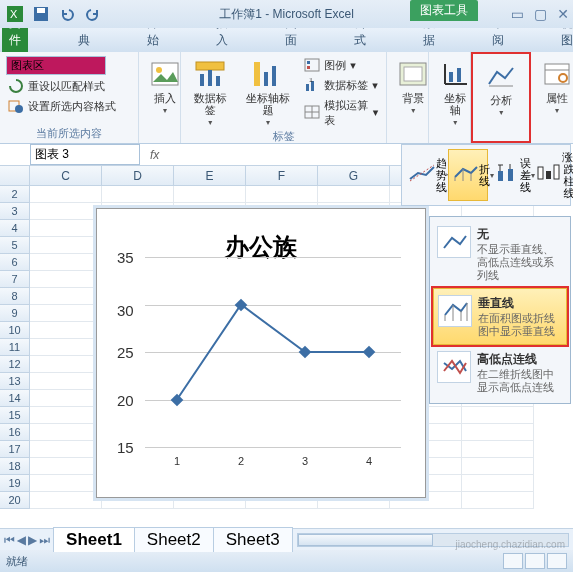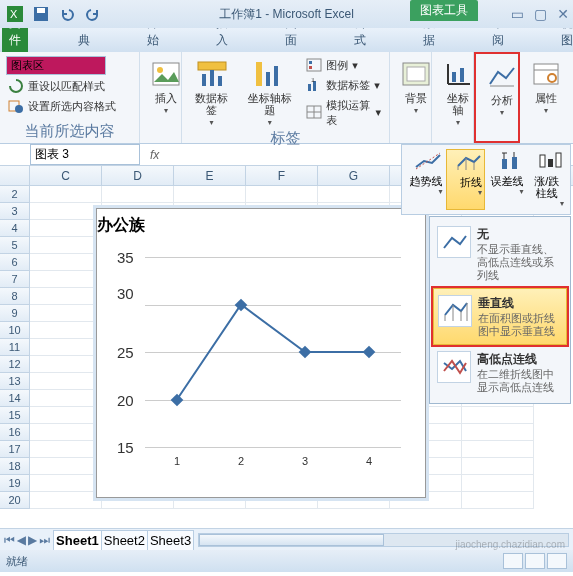--- a/index.html
+++ b/index.html
@@ -16,35 +16,35 @@
 
 .tabs { height: 24px; background: linear-gradient(#e9f1fa,#d0e0f0); display: flex; align-items: flex-end; padding-left: 2px; gap: 43px; }
 .tab { padding: 3px 7px; color: #3b5875; font-size: 12px; }
 .tab.file { background: #2a8a3a; color: #fff; border-radius: 2px 2px 0 0; }
 .tab.active { background: #f3f6fa; border: 1px solid #b8cde2; border-bottom: none; }
 .tab.ctx { color: #2a7a3d; }
 
 
 .ribbon { height: 92px; background: #f3f6fa; border-bottom: 1px solid #b8cde2; display: flex; }
 .rgroup { border-right: 1px solid #d2dfec; padding: 4px 6px 2px; display: flex; flex-direction: column; }
-.rgroup-label { text-align: center; color: #5a7aa0; font-size: 15px; margin-top: auto; }
+.rgroup-label { text-align: center; color: #5a7aa0; font-size: 11px; margin-top: auto; }
 .rg-body { display: flex; gap: 6px; flex: 1; }
 .big-btn { display: flex; flex-direction: column; align-items: center; justify-content: center; gap: 2px; padding: 2px 4px; min-width: 40px; }
 .big-btn .ic { width: 32px; height: 32px; display: flex; align-items: center; justify-content: center; }
 .big-btn span { font-size: 11px; color: #333; text-align: center; line-height: 12px; }
 .narrow { display: flex; flex-direction: column; gap: 2px; justify-content: center; }
 .sm-btn { display: flex; align-items: center; gap: 4px; padding: 1px 2px; font-size: 11px; color: #333; }
 .sm-btn .ic { width: 16px; height: 16px; }
 .sel-box { border: 1px solid #a9c1d9; background: #be185d; padding: 1px 4px; font-size: 11px; width: 100px; }
 .highlight-red { border: 2px solid #e03030; }
 .dd-arrow::after { content: "▾"; font-size: 8px; color: #555; display:block; text-align:center; }
 
 
 .sub-ribbon { position: absolute; right: 2px; top: 144px; width: 170px; background: #f3f6fa; border: 1px solid #b8cde2; display: flex; padding: 4px; gap: 2px; z-index: 5;}
-.sub-btn { display: flex; flex-direction: column; align-items: flex-end; width: 40px; padding: 2px; }
+.sub-btn { display: flex; flex-direction: row; align-items: center; width: 40px; padding: 2px; }
 .sub-btn .ic { width: 28px; height: 24px; }
 .sub-btn span { font-size: 11px; text-align: center; line-height: 12px; }
 .sub-btn.hl { background: linear-gradient(#fff0b8,#ffd96e); border: 1px solid #e7b837; }
 
 
 .menu { position: absolute; right: 2px; top: 216px; width: 142px; background: #f3f6fa; border: 1px solid #9fb8d0; padding: 3px; z-index: 6; }
 .menu-item { display: flex; gap: 6px; padding: 6px 4px; }
 .menu-item .mic { width: 34px; height: 32px; border: 1px solid #c2d3e4; background: #fff; display:flex;align-items:center;justify-content:center; flex-shrink:0;}
 .menu-item .mt { flex: 1; }
 .menu-item .mt b { font-size: 12px; color: #333; font-weight: bold; }
@@ -62,31 +62,31 @@
 .colhdr { display: flex; height: 20px; background: linear-gradient(#f4f8fc,#e2ecf6); border-bottom: 1px solid #c2d3e4; }
 .corner { width: 30px; border-right: 1px solid #c2d3e4; }
 .ch { width: 72px; text-align: center; border-right: 1px solid #c2d3e4; color: #3b5875; line-height: 20px; }
 .rows { }
 .row { display: flex; height: 17px; }
 .rh { width: 30px; background: linear-gradient(#f4f8fc,#e2ecf6); border-right: 1px solid #c2d3e4; border-bottom: 1px solid #c2d3e4; text-align: center; color: #3b5875; font-size: 11px; line-height: 17px; }
 .cell { width: 72px; border-right: 1px solid #e2e8ee; border-bottom: 1px solid #e2e8ee; }
 
 
 .chart { position: absolute; left: 96px; top: 42px; width: 330px; height: 290px; background: #fff; border: 1px solid #999; box-shadow: 0 0 0 3px #d6e4f2; }
-.chart-title { text-align: left; font-size: 16px; font-weight: bold; padding: 6px 0; }
+.chart-title { text-align: center; font-size: 24px; font-weight: bold; padding: 22px 0; }
 .plot { position: absolute; left: 48px; top: 48px; width: 256px; height: 190px; }
 .plot .hgrid { position: absolute; left: 0; right: 0; border-top: 1px solid #ccc; }
 .ylabel { position: absolute; left: -28px; font-size: 15px; color: #333; transform: translateY(-50%); }
 .xlabel { position: absolute; bottom: -20px; font-size: 11px; color: #333; transform: translateX(-50%); }
 .marker { position: absolute; width: 9px; height: 9px; background: #3c6ea5; transform: translate(-50%,-50%) rotate(45deg); }
 
 
 .tabstrip { height: 22px; background: #e9f1fa; border-top: 1px solid #c2d3e4; display: flex; align-items: center; }
 .nav-arr { padding: 0 4px; color: #5a7aa0; display:flex; gap:2px;}
-.stab { padding: 2px 2px; border: 1px solid #b8cde2; border-bottom: none; background: #f8fbff; font-size: 13px; margin-left: -1px; }
+.stab { padding: 2px 12px; border: 1px solid #b8cde2; border-bottom: none; background: #f8fbff; font-size: 17px; margin-left: -1px; }
 .stab.act { background: #fff; font-weight: bold; }
 .hscroll { flex:1; margin:0 4px; height:14px; background:#dde7f1; border:1px solid #b8cde2; display:flex;}
 .hscroll .thumb{width:50%; background:linear-gradient(#f4f8fc,#d6e4f2); border:1px solid #a9c1d9;}
 
 
 .status { height: 22px; background: linear-gradient(#e6eef7,#cfe0f0); display: flex; align-items: center; padding: 0 6px; font-size: 11px; color: #3b5875; gap: 10px; }
 .status .views { margin-left: auto; display:flex; gap:2px;}
 .status .views div{width:20px;height:16px;border:1px solid #a9c1d9;background:#f4f8fc;}
 .watermark { position: absolute; right: 8px; bottom: 26px; color: rgba(0,0,0,.25); font-size: 14px; pointer-events:none;}
 
@@ -249,21 +249,21 @@
           <svg width="28" height="24">
             <line x1="4" y1="2" x2="4" y2="22" stroke="#333" stroke-width="2"></line>
             <line x1="4" y1="22" x2="26" y2="22" stroke="#333" stroke-width="2"></line>
             <rect x="8" y="10" width="4" height="10" fill="#3c6ea5"></rect>
             <rect x="16" y="6" width="4" height="14" fill="#3c6ea5"></rect>
           </svg>
         </div>
         <span>坐标轴</span>
       </div>
   </div>
-  <div class="rgroup highlight-red" style="width:46px">
+  <div class="rgroup highlight-red" style="width:60px">
     <div class="big-btn dd-arrow">
         <div class="ic">
           <svg width="28" height="24">
             <polyline points="2,20 10,8 18,14 26,4" stroke="#3c6ea5" fill="none" stroke-width="2"></polyline>
             <line x1="2" y1="22" x2="26" y2="22" stroke="#888"></line>
           </svg>
         </div>
         <span>分析</span>
       </div>
   </div>
@@ -569,21 +569,21 @@
   <div class="chart">
     <div class="chart-title">办公族</div>
     <div class="plot" id="plot">
         <div class="hgrid" style="top: 190px;"></div>
         <div class="ylabel" style="top: 190px;">15</div>
         <div class="hgrid" style="top: 142.5px;"></div>
         <div class="ylabel" style="top: 142.5px;">20</div>
         <div class="hgrid" style="top: 95px;"></div>
         <div class="ylabel" style="top: 95px;">25</div>
         <div class="hgrid" style="top: 47.5px;"></div>
-        <div class="ylabel" style="top: 36px;">30</div>
+        <div class="ylabel" style="top: 53px;">30</div>
         <div class="hgrid" style="top: 0px;"></div>
         <div class="ylabel" style="top: 0px;">35</div>
         <svg width="256" height="190" style="position: absolute;">
           <polyline points="32,142.5 96,47.5 160,95 224,95" stroke="#3c6ea5" fill="none" stroke-width="2"></polyline>
         </svg>
         <div class="marker" style="left: 32px; top: 142.5px;"></div>
         <div class="xlabel" style="left: 32px;">1</div>
         <div class="marker" style="left: 96px; top: 47.5px;"></div>
         <div class="xlabel" style="left: 96px;">2</div>
         <div class="marker" style="left: 160px; top: 95px;"></div>

